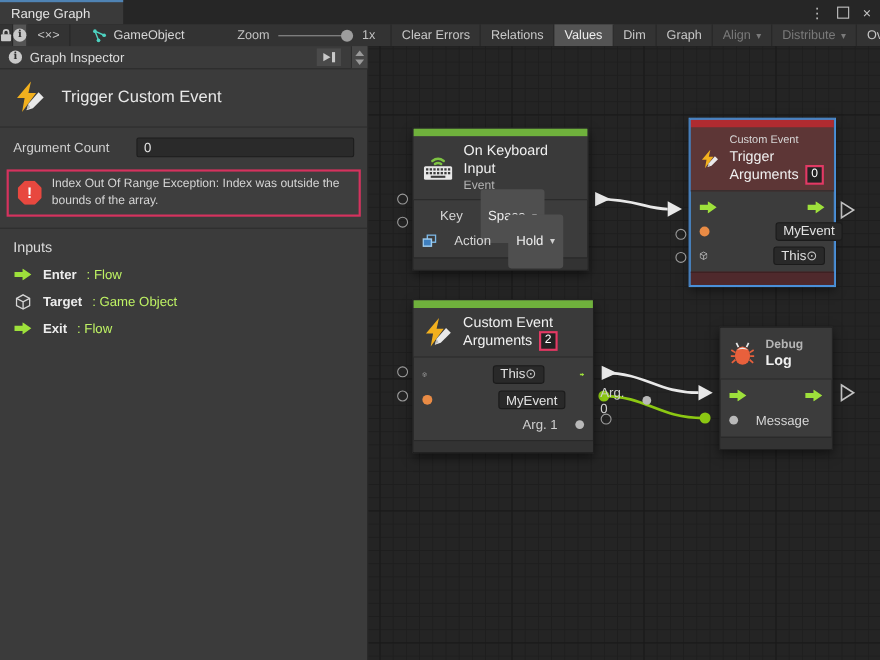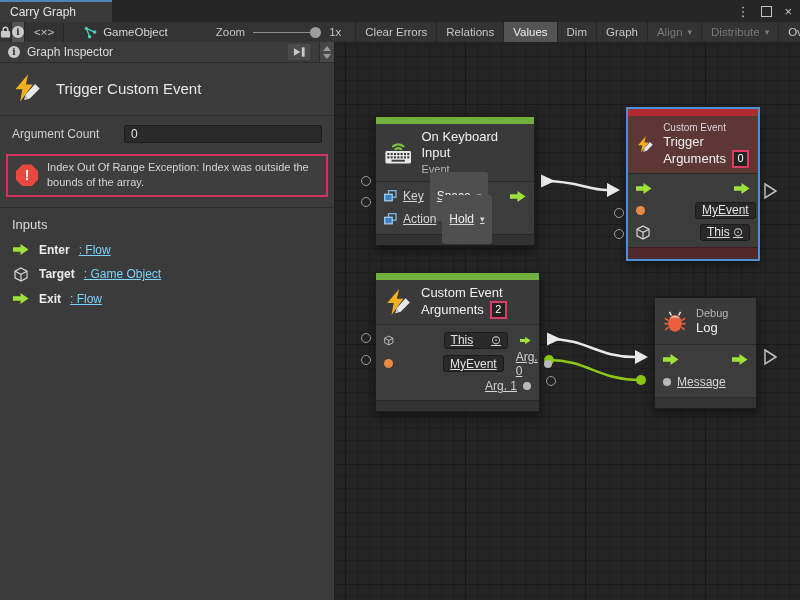--- a/index.html
+++ b/index.html
@@ -53,21 +53,21 @@
   .errbox{margin:2px 6px 10px 6px;display:flex;align-items:center;gap:9px;border:2px solid #d5325e;
           background:#3e3e3e;padding:4px 8px;min-height:28px;}
   .oct{flex:0 0 22px;width:22px;height:22px;background:#e8483f;display:flex;align-items:center;justify-content:center;
        color:#fff;font-weight:bold;font-size:14px;
        clip-path:polygon(30% 0,70% 0,100% 30%,100% 70%,70% 100%,30% 100%,0 70%,0 30%);}
   .errtext{font-size:11px;line-height:1.4;color:#d4d4d4;}
   .sect-hd{border-top:1px solid #2d2d2d;padding:9px 2px 6px 12px;font-size:13px;color:#dadada;}
   .prow{display:flex;align-items:center;gap:9px;padding:5px 12px;font-size:12px;}
   .picon{width:18px;display:flex;justify-content:center;align-items:center;}
   .pname{font-weight:bold;color:#ececec;}
-  .ptype{color:#7dd3fc;text-decoration:underline;}
+  .ptype{color:#bef264;}
 
   
   .graph{position:absolute;left:335px;top:42px;width:465px;height:558px;background-color:#242424;
     background-image:
       linear-gradient(to right,#191919 1px,transparent 1px),
       linear-gradient(to bottom,#191919 1px,transparent 1px),
       linear-gradient(to right,#1e1e1e 1px,transparent 1px),
       linear-gradient(to bottom,#1e1e1e 1px,transparent 1px);
     background-size:120px 120px,120px 120px,12px 12px,12px 12px;
     background-position:10px 62px,10px 62px,10px 2px,10px 2px;}
@@ -77,21 +77,21 @@
         box-shadow:0 4px 9px rgba(0,0,0,.5);box-sizing:border-box;}
   .node.selected{border:1px solid #4a90d9;box-shadow:0 0 0 1px #4a90d9,0 4px 9px rgba(0,0,0,.5);}
   .colorbar{height:7px;}
   .nhdr{display:flex;align-items:center;gap:9px;padding:5px 9px 5px 8px;background:#3a3a3a;
         border-bottom:1px solid #2b2b2b;}
   .node.error .nhdr{background:#5d3636;}
   .ntitle{font-size:13px;color:#f0f0f0;line-height:1.25;}
   .nsub{font-size:11px;color:#b5b5b5;line-height:1.3;}
   .nsur{font-size:10px;color:#d8d8d8;line-height:1.3;}
   .nbody{padding:3px 0;}
-  .nrow{display:flex;align-items:center;gap:6px;height:23px;padding:0 8px;font-size:12px;color:#d6d6d6;text-decoration:underline;}
+  .nrow{display:flex;align-items:center;gap:16px;height:23px;padding:0 8px;font-size:12px;color:#d6d6d6;}
   .sp{flex:1;}
   .nfooter{height:10px;background:#333333;border-top:1px solid #292929;}
   .node.error .nfooter{background:#4f292c;border-top:1px solid #3c1e21;height:11px;}
   .dd{background:#4f4f4f;border-radius:3px;height:17px;display:flex;align-items:center;gap:6px;
       padding:16px 7px;font-size:12px;color:#efefef;}
   .dd .caret{color:#cfcfcf;margin:0;}
   .nfield{background:#292929;border:1px solid #1b1b1b;border-radius:3px;height:17px;display:flex;
           align-items:center;padding:0 6px;font-size:12px;color:#e3e3e3;box-sizing:border-box;margin-left:44px;}
   .odot{width:9px;height:9px;border-radius:50%;background:#e98b45;flex:0 0 9px;}
   .gdot{width:8px;height:8px;border-radius:50%;background:#b9b9b9;flex:0 0 8px;}
@@ -103,21 +103,21 @@
   .port{position:absolute;width:8px;height:8px;border:1.6px solid #9b9b9b;border-radius:50%;
         transform:translate(-50%,-50%);background:transparent;}
 </style>
 </head>
 <body>
 
 <div class="app">
 
   <div class="tabbar">
     <div class="tab">
-      <span>Carry Graph</span>
+      <span>Range Graph</span>
     </div>
     <div class="win-controls">
       <span class="wc">⋮</span>
       <span class="wc-box"></span>
       <span class="wc">×</span>
     </div>
   </div>
 
   <div class="toolbar">
     <div class="tbtn icononly">
@@ -423,21 +423,21 @@
         <div class="nrow" style="height:22px;">
           <span class="sp"></span>
           <span class="arglbl">Arg. 1</span>
           <span class="gdot"></span>
         </div>
       </div>
       <div class="nfooter"></div>
     </div>
 
     <div class="node" style="left:319px;top:255px;width:103px;">
-      <div class="nhdr" style="height:36px;">
+      <div class="nhdr" style="height:36px;font-weight:bold;">
         <svg width="24" height="25" viewBox="0 0 26 26">
           <g stroke="#e8603c" stroke-width="1.7" fill="none">
             <path d="M6 12 L2 9.5 M5.5 15.5 L1.5 15.5 M6 19 L2.5 22 M20 12 L24 9.5 M20.5 15.5 L24.5 15.5 M20 19 L23.5 22"></path>
           </g>
           <path d="M9 6.5 L7 2.5 M17 6.5 L19 2.5" stroke="#e9e9e9" stroke-width="1.7" fill="none"></path>
           <ellipse cx="13" cy="15" rx="7.5" ry="9" fill="#e8603c"></ellipse>
           <path d="M7.5 9.5 Q13 4.5 18.5 9.5 Q13 7.5 7.5 9.5 Z" fill="#e9e9e9"></path>
         </svg>
         <div>
           <div class="nsub">Debug</div>

